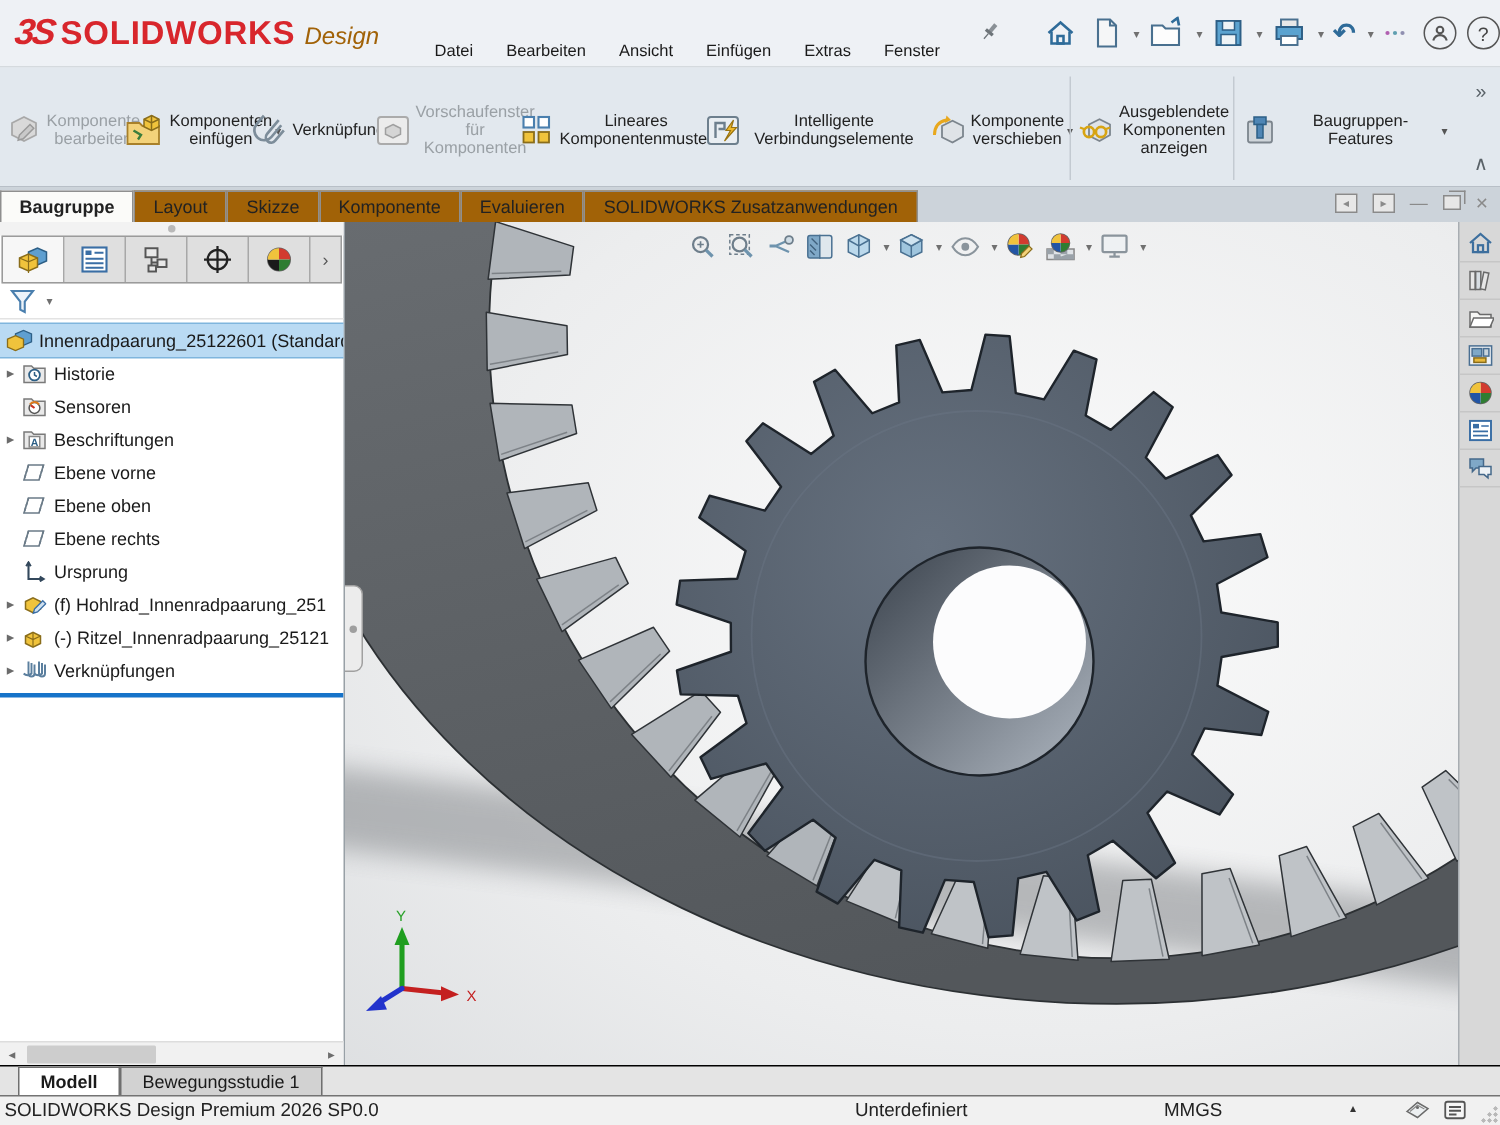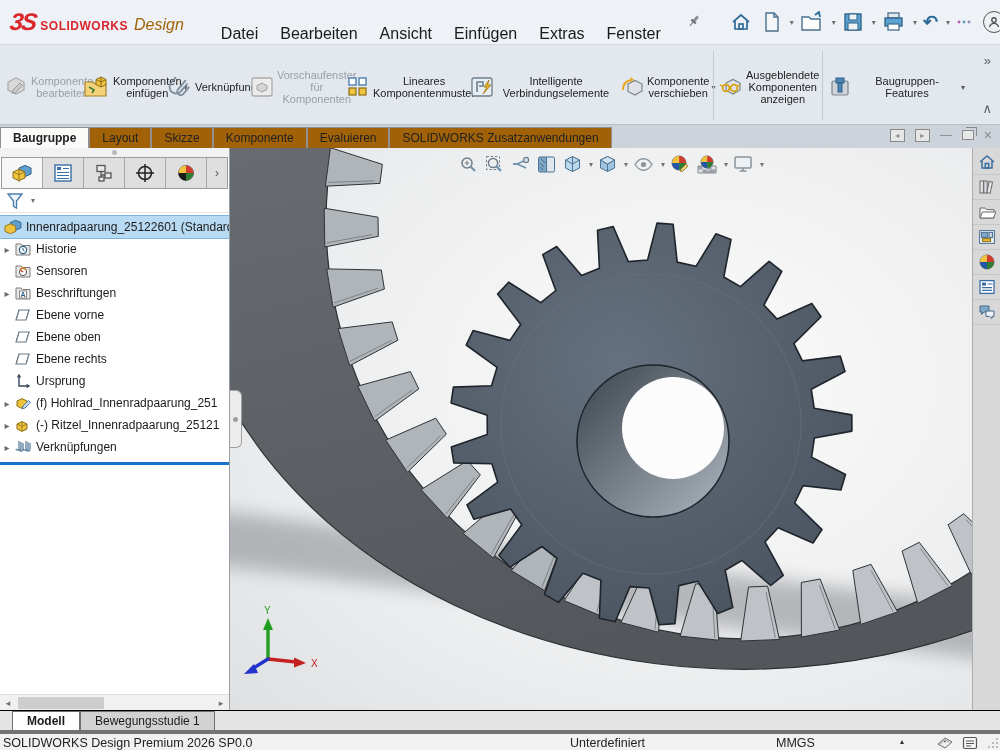--- a/index.html
+++ b/index.html
@@ -6,24 +6,24 @@
   html,body { width:1000px; height:750px; overflow:hidden;
     font-family:"Liberation Sans", sans-serif; font-size:12px; color:#1a1a1a;
     background:#e8ebee; -webkit-font-smoothing:antialiased; }
 
   
   .titlebar { height:45px; background:#eef1f5; border-bottom:1px solid #d5dade;
     display:flex; align-items:center; padding:0 6px; }
   .logo { display:flex; align-items:baseline; margin-left:4px; }
   .logo-mark { font-style:italic; font-weight:bold; font-size:24px; color:#d8262c;
     transform:skewX(-8deg); letter-spacing:-2px; margin-right:5px; }
-  .logo-name { font-weight:bold; font-size:12px; color:#d8262c; letter-spacing:.5px; }
+  .logo-name { font-weight:bold; font-size:22px; color:#d8262c; letter-spacing:.5px; }
   .logo-prod { font-style:italic; font-size:16px; color:#a16207; margin-left:6px; }
   .menus { display:flex; margin-left:26px; }
-  .menu-item { padding:6px 11px; font-size:16px; cursor:default;margin-top:24px; }
+  .menu-item { padding:6px 11px; font-size:11px; cursor:default;margin-top:24px; }
   .pin-wrap { margin-left:6px; padding:4px 8px; }
   .tb-sep { width:1px; height:28px; background:#cdd3d8; margin:0 8px; }
   .qat { display:flex; align-items:center; gap:2px; }
   .qat-btn { display:flex; align-items:center; padding:3px 4px; border-radius:2px; }
   .caret { font-size:8px; color:#707070; margin-left:2px; }
   .winctl { margin-left:auto; display:flex; align-items:center; }
   .acct { width:22px; height:22px; border:1.6px solid #555; border-radius:50%;
     display:flex; align-items:center; justify-content:center; margin:0 7px; }
   .help-c { width:22px; height:22px; border:1.6px solid #555; border-radius:50%;
     display:flex; align-items:center; justify-content:center; font-size:13px; color:#444;
@@ -108,21 +108,21 @@
     border-bottom:1px solid #c6c6c6; }
 
   
   .modeltabs { height:20px; background:#e4e4e4; border-top:1px solid #000000;
     display:flex; align-items:flex-end; padding-left:12px; }
   .mtab { padding:2px 14px; font-size:12px; border:1px solid #6f6f6f; border-bottom:none;
     background:#d2d2d2; }
   .mtab.active { background:#fff; font-weight:bold; }
 
   
-  .statusbar { height:20px; background:#f1f1f1; border-top:4px solid #737373;
+  .statusbar { height:20px; background:#f1f1f1; border-top:1px solid #737373;
     position:relative; font-size:12.5px; color:#222; }
   .sb-app { position:absolute; left:3px; top:2px; }
   .sb-state { position:absolute; left:570px; top:2px; }
   .sb-units { position:absolute; left:776px; top:2px; }
   .sb-caret { position:absolute; left:900px; top:3px; font-size:8px; color:#333; }
   .sb-ic1 { position:absolute; left:936px; top:2px; }
   .sb-ic2 { position:absolute; left:962px; top:2px; }
   .sb-grip { position:absolute; right:1px; bottom:1px; width:12px; height:12px;
     background:
       radial-gradient(circle at 10px 2px,#b9b9b9 1.3px,transparent 1.5px),

